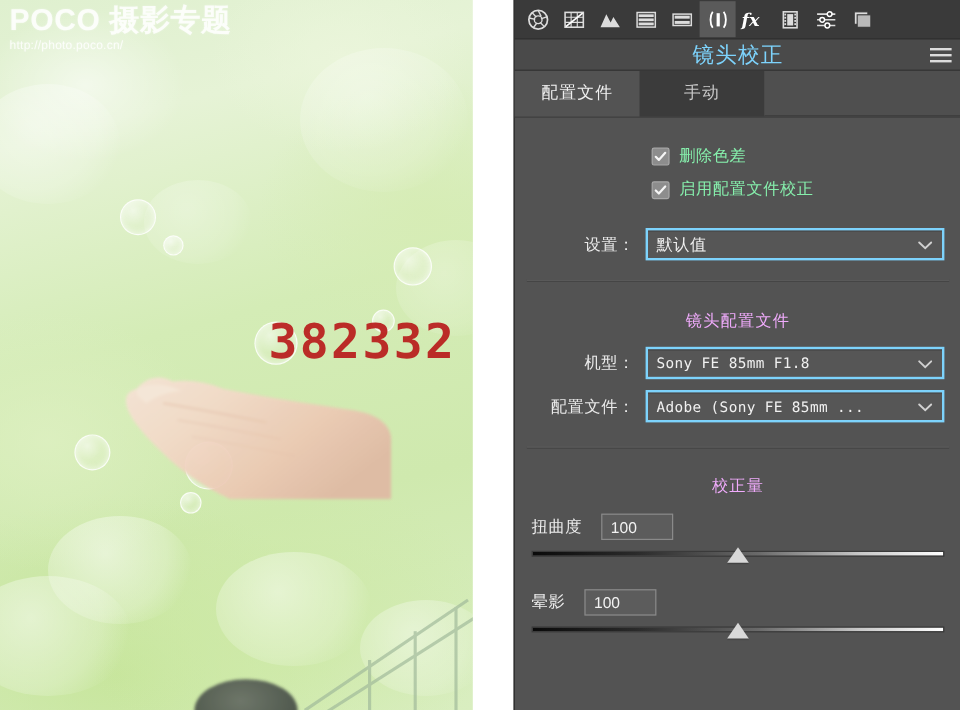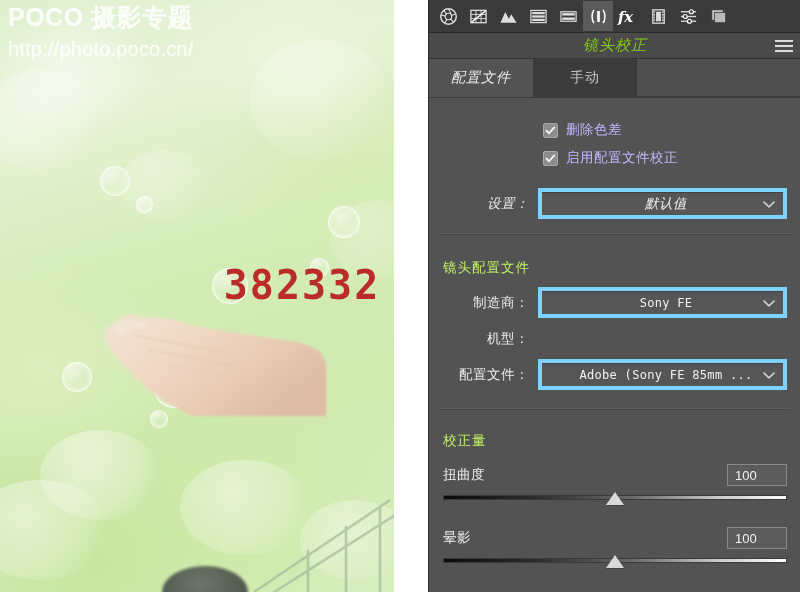--- a/index.html
+++ b/index.html
@@ -36,21 +36,21 @@
   
   #hand{position:absolute;left:96px;top:296px;width:230px;height:120px;pointer-events:none;
         filter:blur(1.2px);opacity:.93;}
   #railing{position:absolute;right:-6px;bottom:-4px;width:150px;height:110px;pointer-events:none;opacity:.75;}
   #dark-blob{position:absolute;left:162px;bottom:-26px;width:86px;height:52px;border-radius:50%;
     background:radial-gradient(ellipse at 45% 35%, #5d625e, #3f4542 60%, #2f3431 100%);filter:blur(1.5px);opacity:.85;}
 
   #watermark{position:absolute;left:8px;top:4px;width:240px;pointer-events:none;
     color:rgba(255,255,255,.82);text-shadow:0 0 2px rgba(255,255,255,.4);}
   #wm-line1{font-size:25px;line-height:26px;font-weight:bold;letter-spacing:.5px;white-space:nowrap;}
-  #wm-line2{font-size:20px;line-height:16px;letter-spacing:.2px;white-space:nowrap;margin-top:11px;}
+  #wm-line2{font-size:10px;line-height:16px;letter-spacing:.2px;white-space:nowrap;margin-top:1px;}
 
   #overlay-number{
     position:absolute;left:302px;top:262px;transform:translateX(-50%);
     font-family:"DejaVu Sans Mono", monospace;
     font-size:40px;letter-spacing:2px;font-weight:bold;
     color:#b91c1c;opacity:.92;white-space:nowrap;pointer-events:none;
   }
 
   
   #panel{
@@ -70,70 +70,69 @@
     cursor:default;flex:0 0 30px;
   }
   .tool-btn.active{background:#5a5a5a;}
   .tool-btn svg{display:block;}
 
   
   #panel-title-bar{
     height:25px;background:#4a4a4a;border-bottom:1px solid #333;
     display:flex;align-items:center;justify-content:center;position:relative;
   }
-  #panel-title{font-size:15px;color:#84cc16;letter-spacing:1px;font-style:italic;}
+  #panel-title{font-size:18px;color:#7dd3fc;letter-spacing:1px;}
   #panel-menu-icon{position:absolute;right:8px;top:50%;transform:translateY(-50%);
     width:18px;height:12px;display:flex;flex-direction:column;justify-content:space-between;}
   #panel-menu-icon i{display:block;height:2px;background:#dcdcdc;}
 
   
   #tabs{display:flex;height:38px;background:#4f4f4f;border-bottom:1px solid #3c3c3c;}
   .tab{
     display:flex;align-items:center;justify-content:center;
     font-size:14px;letter-spacing:1px;cursor:default;
     width:104px;height:38px;
   }
-  .tab.active{background:#535353;color:#f0f0f0;font-style:italic;}
+  .tab.active{background:#535353;color:#f0f0f0;}
   .tab.inactive{background:#3b3b3b;color:#c8c8c8;}
   #tabs .tab-filler{flex:1;background:#4f4f4f;border-bottom:1px solid #3c3c3c;}
 
   
   .section{padding:0 14px;}
   .divider{height:1px;background:#454545;border-top:1px solid #5f5f5f;margin:12px 10px;}
 
   .check-row{display:flex;align-items:center;margin:0 0 0 0;height:28px;padding-left:100px;}
   .check-box{
     width:13px;height:13px;background:#8d8d8d;border:1px solid #a8a8a8;border-radius:2px;
     margin-right:8px;display:flex;align-items:center;justify-content:center;flex:0 0 13px;
   }
   .check-box svg{display:block;}
-  .check-label{font-size:13.5px;color:#c4b5fd;letter-spacing:.5px;}
+  .check-label{font-size:13.5px;color:#86efac;letter-spacing:.5px;}
 
   .field-row{display:flex;align-items:center;height:27px;margin-bottom:9px;}
   .field-label{width:86px;text-align:right;padding-right:9px;font-size:13.5px;color:#eaeaea;
     letter-spacing:.5px;flex:0 0 86px;white-space:nowrap;}
   .dropdown{
-    flex:1;height:23px;background:#565656;border:4px solid #7dd3fc;
+    flex:1;height:23px;background:#565656;border:2px solid #7dd3fc;
     display:flex;align-items:center;position:relative;
     box-shadow:inset 0 1px 0 rgba(0,0,0,.25);
-    justify-content:center;
   }
   .dropdown-value{
     padding-left:7px;font-family:"DejaVu Sans Mono", monospace;font-size:12px;
     color:#f0f0f0;white-space:nowrap;overflow:hidden;text-overflow:clip;letter-spacing:.3px;
   }
   .dropdown-value.cjk{font-family:"Liberation Sans", sans-serif;font-size:13.5px;letter-spacing:.5px;}
   .chev{position:absolute;right:8px;top:50%;transform:translateY(-50%);}
 
-  .group-title{text-align:left;font-size:13.5px;color:#bef264;letter-spacing:1px;
+  .group-title{text-align:center;font-size:13.5px;color:#f0abfc;letter-spacing:1px;
     margin:4px 0 12px 0;}
 
   
   .slider-block{padding:0 14px;margin-top:6px;}
-  .slider-head{display:flex;align-items:center;justify-content:space-between;height:26px;}
+  .slider-head{display:flex;align-items:center;height:26px;gap:16px;}
   .slider-label{font-size:13.5px;color:#ededed;letter-spacing:.5px;}
   .slider-value{
     width:60px;height:22px;background:#5c5c5c;border:1px solid #8a8a8a;
     display:flex;align-items:center;justify-content:flex-start;padding-left:7px;
     font-family:Liberation Sans, sans-serif;font-size:13px;color:#f2f2f2;
     box-sizing:border-box;
   }
   .slider-track-wrap{position:relative;height:16px;margin-top:3px;}
   .slider-track{
     position:absolute;left:0;right:0;top:4px;height:5px;
@@ -346,53 +345,50 @@
       <div class="check-row">
         <span class="check-box">
           <svg width="11" height="11" viewBox="0 0 12 12">
               <path d="M1.6,6.2 L4.4,9 L10.2,2.6" fill="none" stroke="#f5f5f5" stroke-width="2" stroke-linecap="round" stroke-linejoin="round"></path>
             </svg>
         </span>
         <span class="check-label">启用配置文件校正</span>
       </div>
     </div>
 
-    <div class="section" style="padding-top:18px;font-style:italic;">
+    <div class="section" style="padding-top:18px;">
       <div class="field-row">
         <span class="field-label">设置：</span>
         <div class="dropdown">
           <span class="dropdown-value cjk">默认值</span>
           <span class="chev">
             <svg width="12" height="8" viewBox="0 0 12 8">
                 <path d="M1,1.6 L6,6.4 L11,1.6" fill="none" stroke="#d0d0d0" stroke-width="1.6" stroke-linecap="round"></path>
               </svg>
           </span>
         </div>
       </div>
     </div>
 
     <div class="divider" style="margin-top:16px;"></div>
 
     <div class="section" style="padding-top:8px;">
       <div class="group-title">镜头配置文件</div>
 
+
       <div class="field-row">
-        <span class="field-label">制造商：</span>
+        <span class="field-label">机型：</span>
         <div class="dropdown">
-          <span class="dropdown-value">Sony FE</span>
+          <span class="dropdown-value">Sony FE 85mm F1.8</span>
           <span class="chev">
             <svg width="12" height="8" viewBox="0 0 12 8">
                 <path d="M1,1.6 L6,6.4 L11,1.6" fill="none" stroke="#d0d0d0" stroke-width="1.6" stroke-linecap="round"></path>
               </svg>
           </span>
         </div>
-      </div>
-
-      <div class="field-row">
-        <span class="field-label">机型：</span>
       </div>
 
       <div class="field-row">
         <span class="field-label">配置文件：</span>
         <div class="dropdown">
           <span class="dropdown-value">Adobe (Sony FE 85mm ...</span>
           <span class="chev">
             <svg width="12" height="8" viewBox="0 0 12 8">
                 <path d="M1,1.6 L6,6.4 L11,1.6" fill="none" stroke="#d0d0d0" stroke-width="1.6" stroke-linecap="round"></path>
               </svg>

